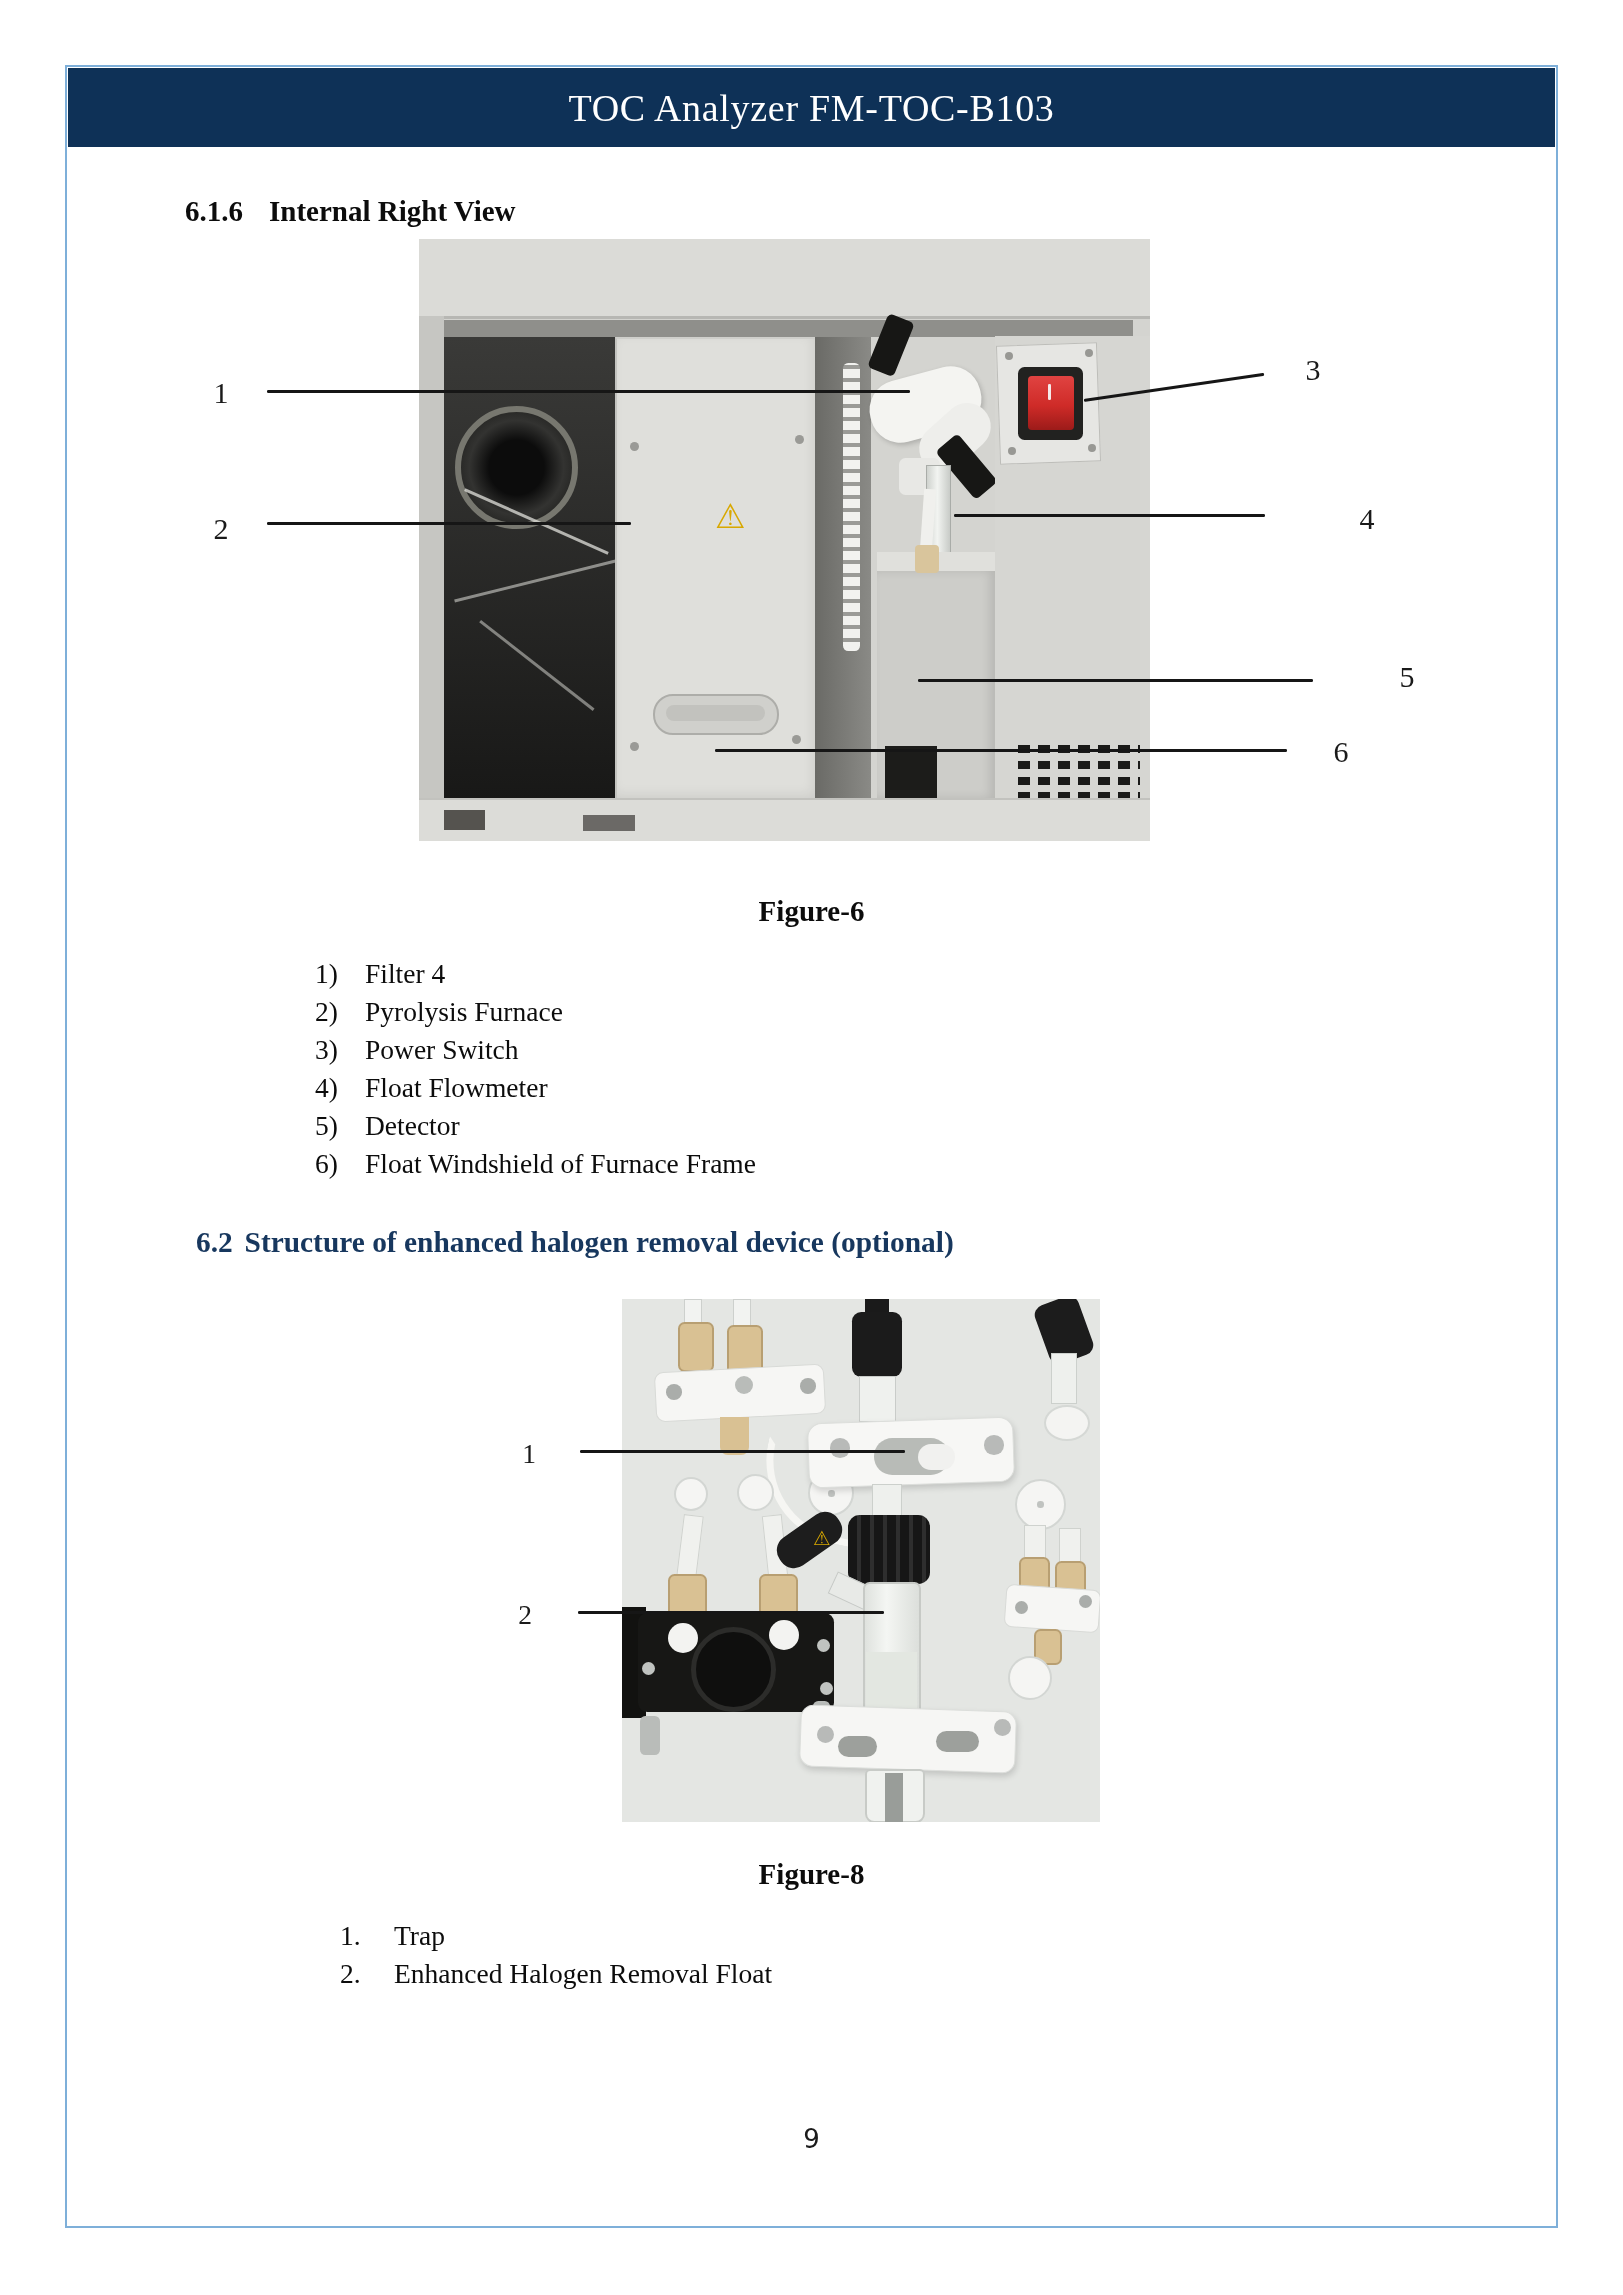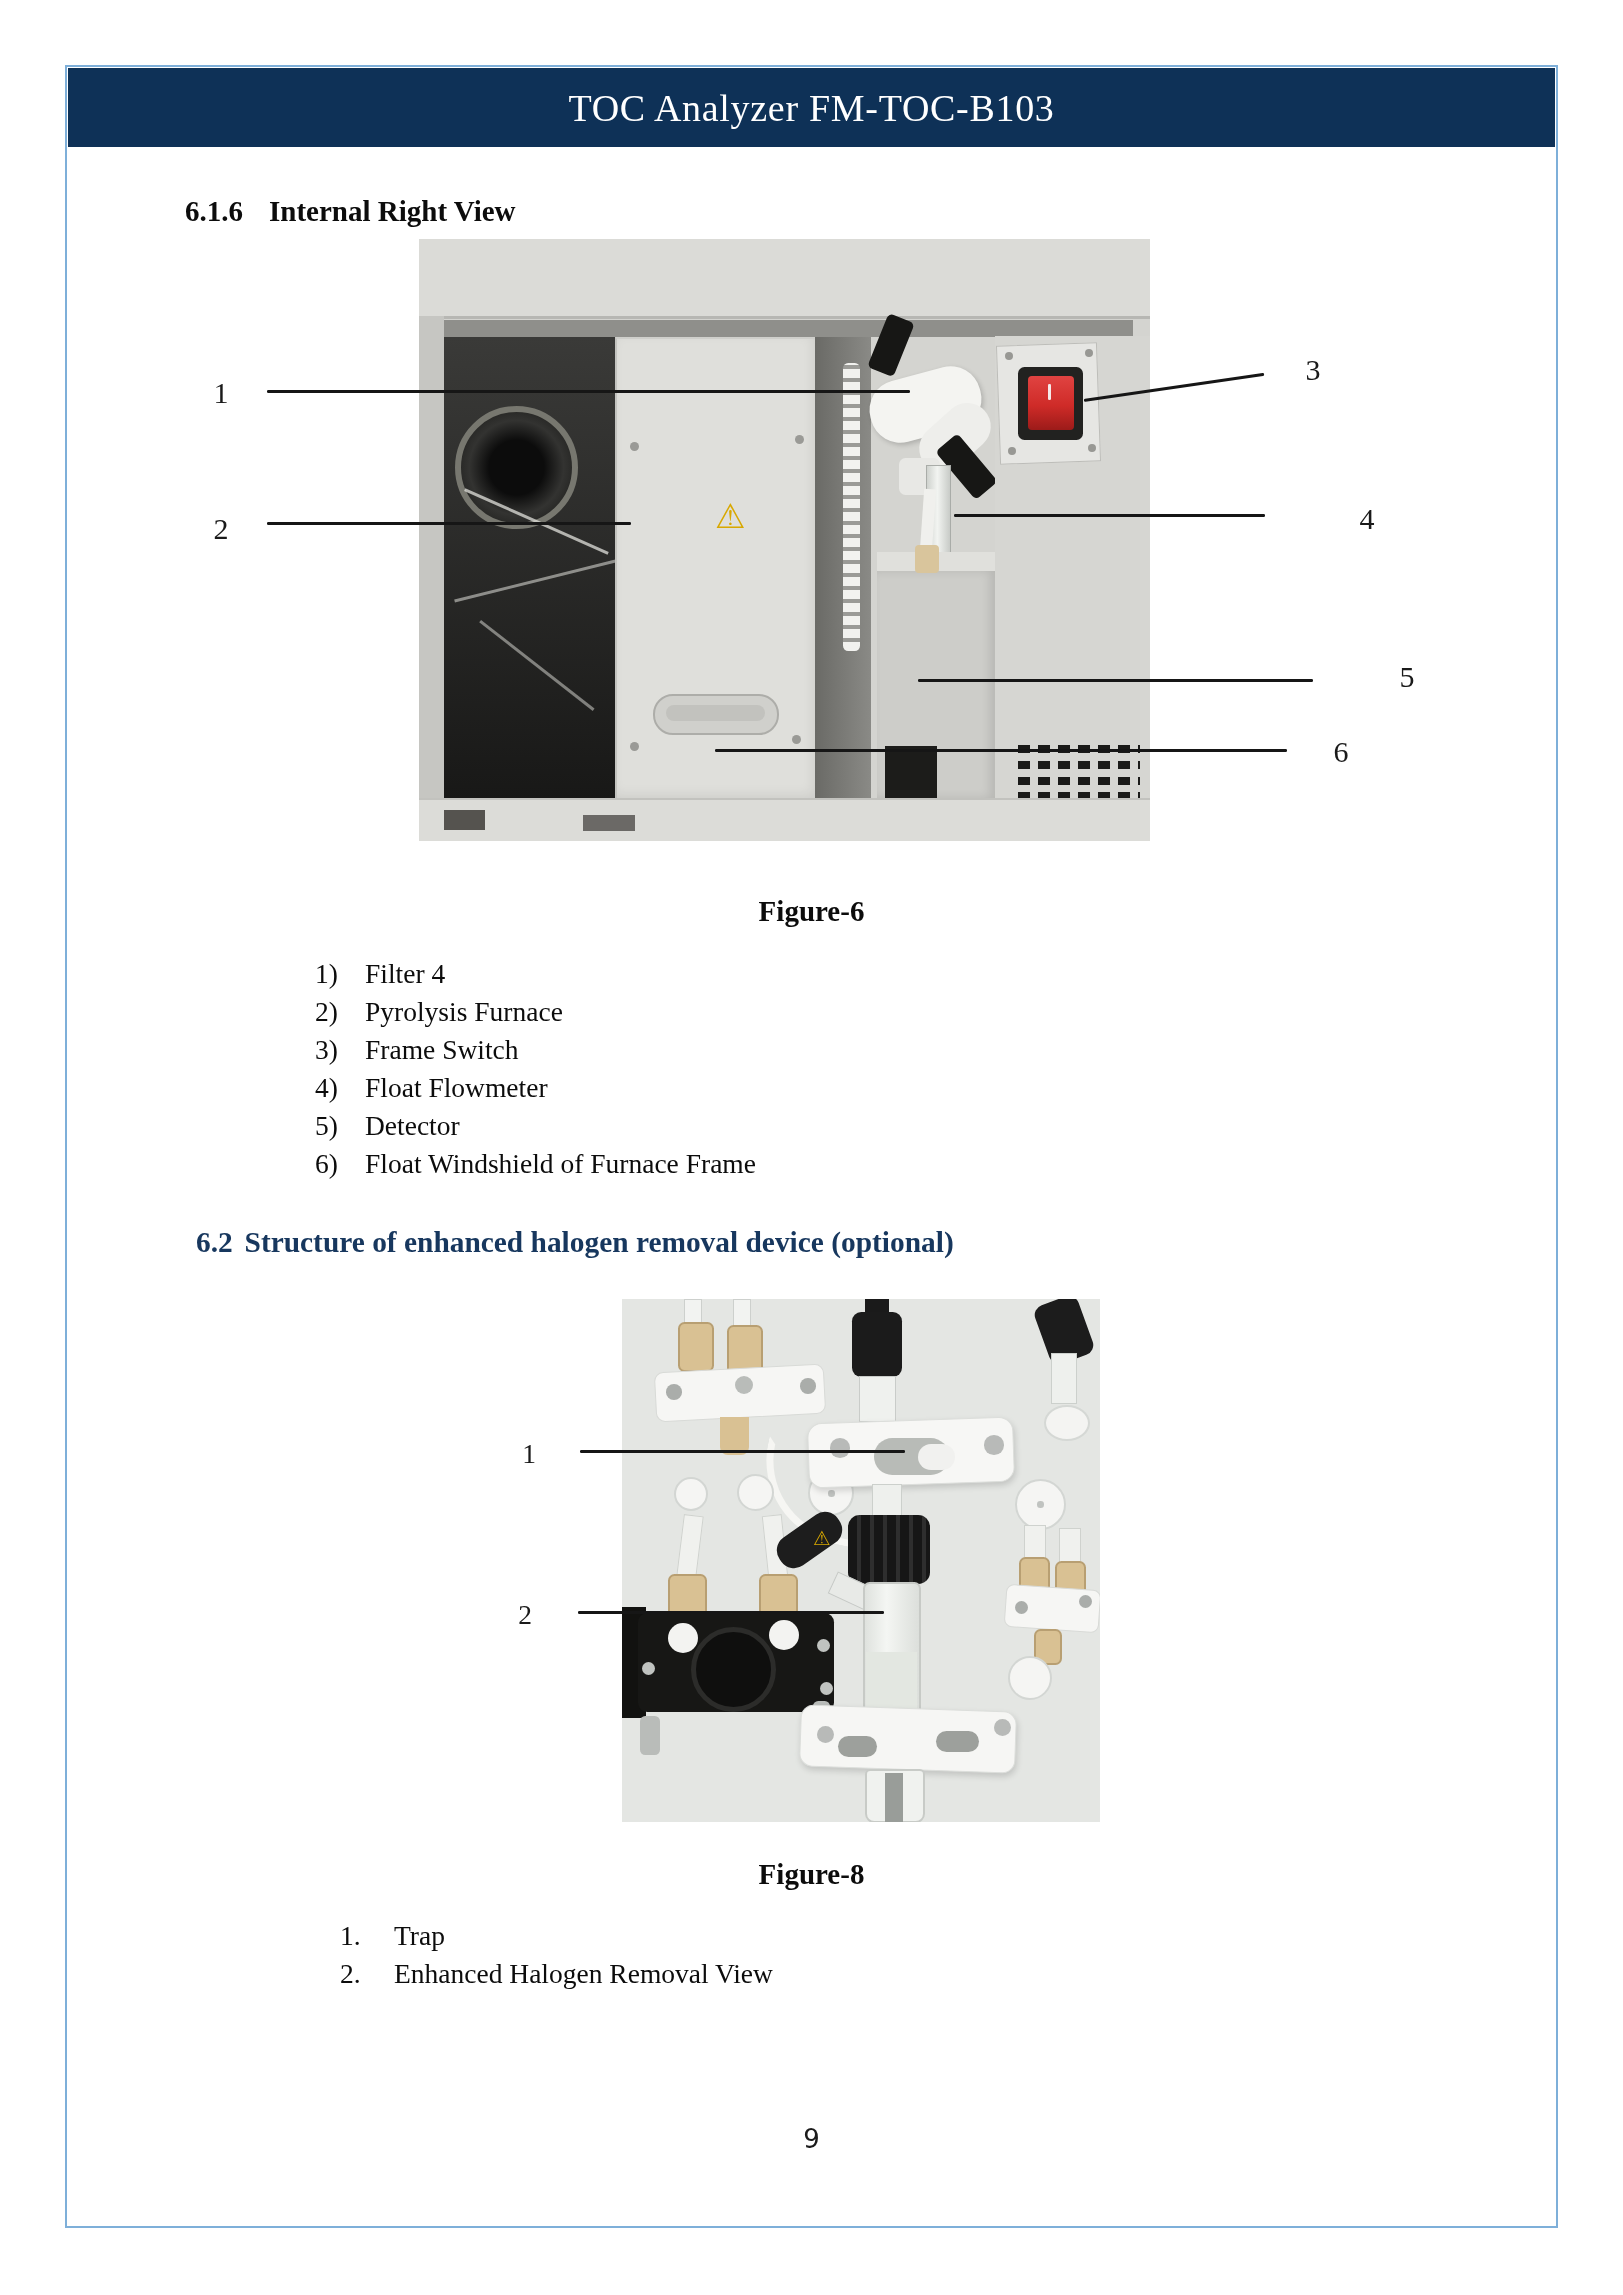--- a/index.html
+++ b/index.html
@@ -135,21 +135,21 @@
     <div class="legend-row">
         <span class="legend-n">1)</span>
         <span>Filter 4</span>
       </div>
     <div class="legend-row">
         <span class="legend-n">2)</span>
         <span>Pyrolysis Furnace</span>
       </div>
     <div class="legend-row">
         <span class="legend-n">3)</span>
-        <span>Frame Switch</span>
+        <span>Power Switch</span>
       </div>
     <div class="legend-row">
         <span class="legend-n">4)</span>
         <span>Float Flowmeter</span>
       </div>
     <div class="legend-row">
         <span class="legend-n">5)</span>
         <span>Detector</span>
       </div>
     <div class="legend-row">
@@ -244,20 +244,20 @@
 
   <div class="caption cap7">Figure-8</div>
 
   <div class="legend legend7">
     <div class="legend-row">
         <span class="legend-n">1.</span>
         <span>Trap</span>
       </div>
     <div class="legend-row">
         <span class="legend-n">2.</span>
-        <span>Enhanced Halogen Removal View</span>
+        <span>Enhanced Halogen Removal Float</span>
       </div>
   </div>
 
   <div class="pagenum">9</div>
 
 </div>
 
 
 </body></html>

